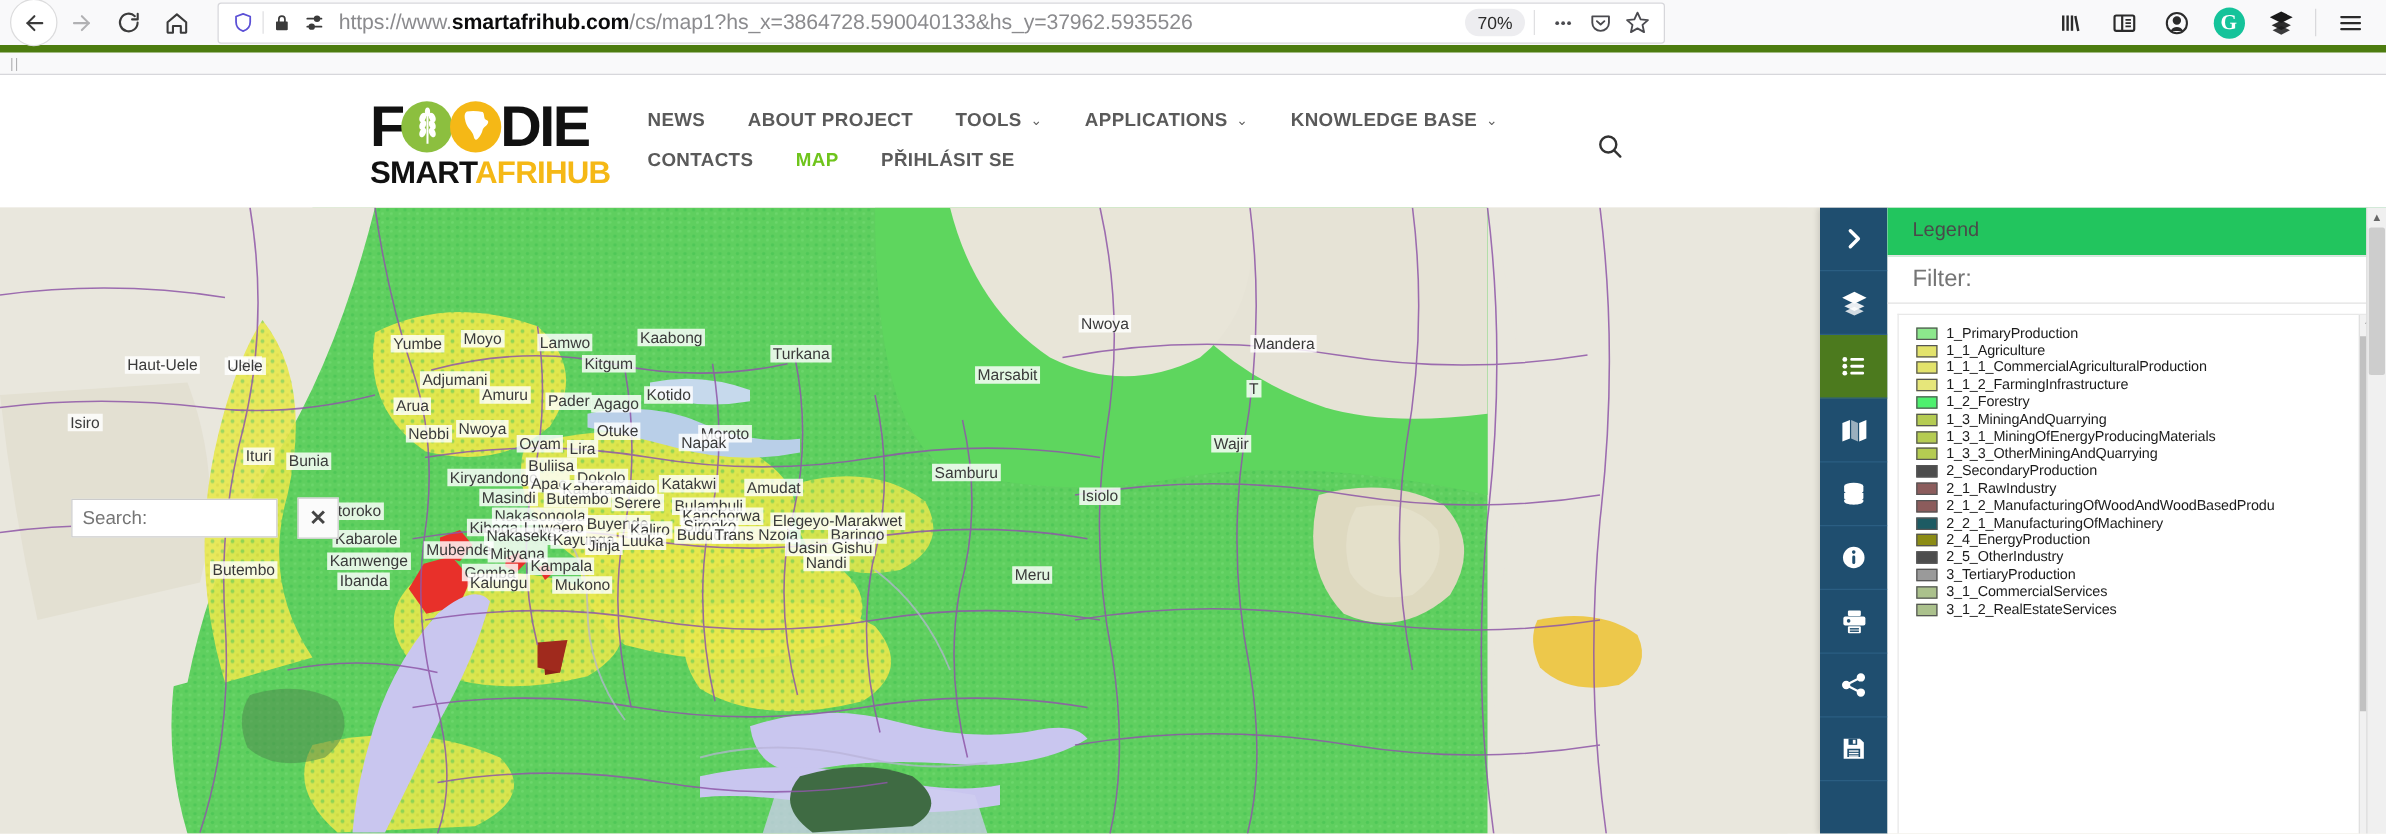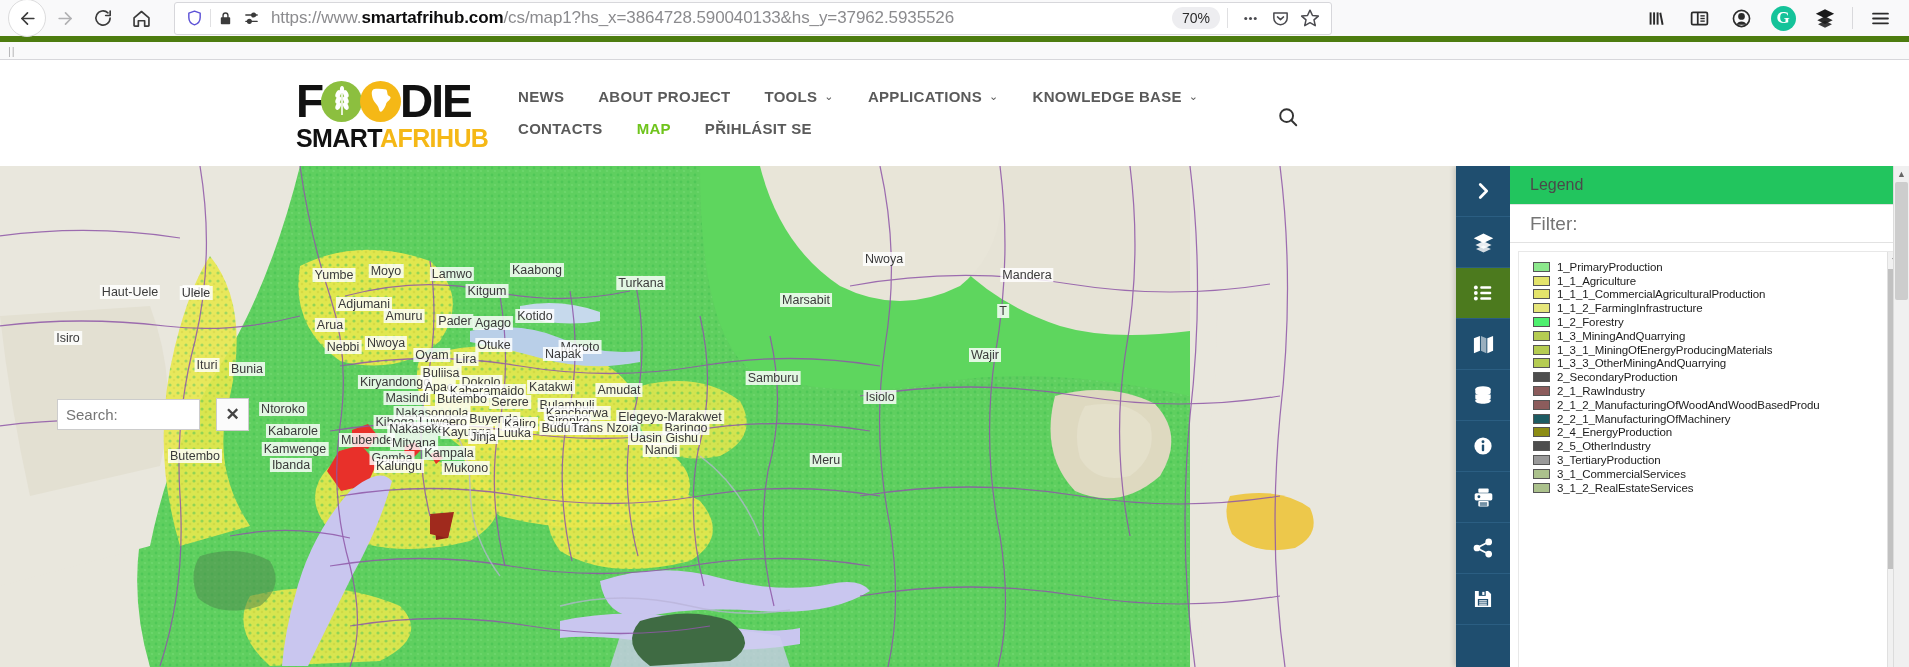--- a/index.html
+++ b/index.html
@@ -148,21 +148,21 @@
   }
   #map-canvas { position:absolute; inset:0; }
   #map-canvas svg { display:block; }
 
   
   #map-search {
     position:absolute; left:57px; top:232px;
     display:flex; align-items:center; z-index:20;
   }
   #map-search input {
-    width:143px; height:31px;
+    width:165px; height:31px;
     border:1px solid #ccc; background:#fff;
     font-size:15px; color:#6b6b6b;
     padding:0 8px;
     outline:none;
     font-family:"Liberation Sans", sans-serif;
   }
   #map-search .clear-btn {
     width:33px;height:33px;margin-left:16px;
     background:#fbfbfb;border:1px solid #ccc;
     display:flex;align-items:center;justify-content:center;

